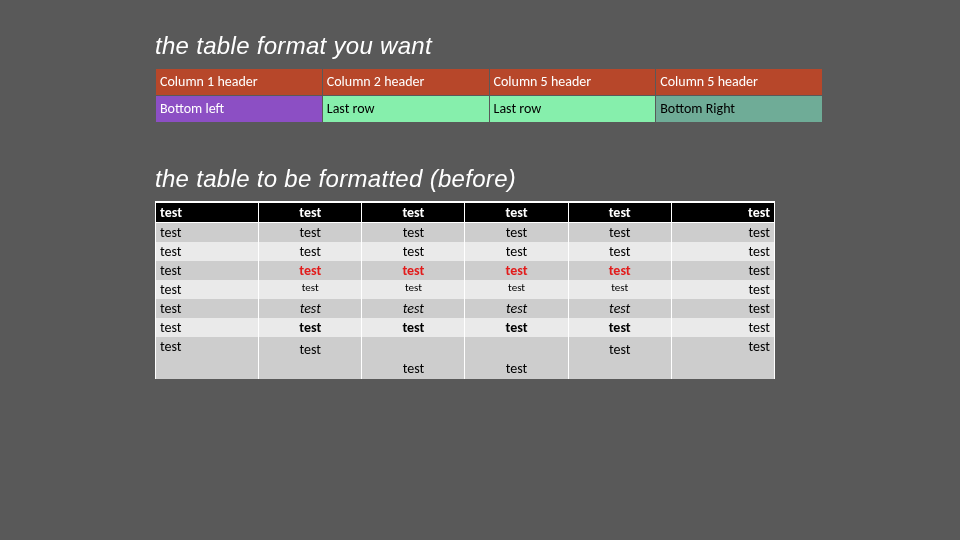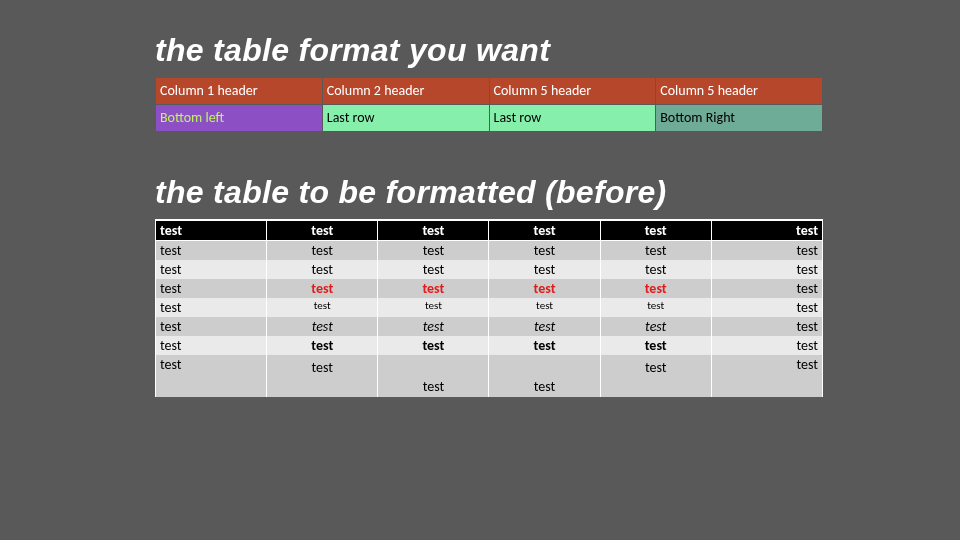--- a/index.html
+++ b/index.html
@@ -1,35 +1,35 @@
 <!DOCTYPE html>
 <html><head>
 <meta charset="utf-8">
 <style>
   html,body{margin:0;padding:0;width:960px;height:540px;background:#595959;font-family:Calibri,Arial,sans-serif;overflow:hidden}
   .slide{padding:32px 60px 20px 155px}
-  .title{font-family:"Segoe UI",Arial,sans-serif;font-style:italic;font-weight:700;color:#fff;font-size:32px;letter-spacing:0.3px;margin:0 0 8px 0}
+  .title{font-family:"Segoe UI",Arial,sans-serif;font-style:italic;font-weight:400;color:#fff;font-size:24px;letter-spacing:0.3px;margin:0 0 8px 0}
   .title2{margin-top:42px}
 
   
   .tgt{width:668px;border-collapse:separate;border-spacing:1px 1px;font-size:14px}
   .tgt td{padding:4px 8px 5px 4px;white-space:nowrap}
   .hrow td{background:#B7472A;color:#fff}
   .r1 .c1{background:#A5A5A5;color:#fff}
   .r1 .c2,.r1 .c3{background:#E38427}
   .r1 .c4{background:#3A74B8;color:#fff}
   .r2 .c1{background:#D8D8D8;color:#A0A0A0}
   .r2 .c2,.r2 .c3{background:#EDCB8E}
   .r2 .c4{background:#BDD7EE;color:#5B8DC9}
-  .r3 .c1{background:#8C4FC4;color:#bef264}
+  .r3 .c1{background:#8C4FC4;color:#ffffff}
   .r3 .c2,.r3 .c3{background:#86efac}
   .r3 .c4{background:#6FAC97;color:#000000}
 
   
-  .bef{width:668px;border-collapse:collapse;font-size:14px;color:#000}
+  .bef{width:620px;border-collapse:collapse;font-size:14px;color:#000}
   .bef td{padding:1px 4px 1px 4px;border-left:1px solid #fff;border-right:1px solid #fff;vertical-align:top}
   .bef .bh td{background:#000;color:#fff;font-weight:700;border-top:2px solid #fff;border-bottom:1px solid #fff}
   .bef .ro td{background:#CDCDCD}
   .bef .re td{background:#EAEAEA}
   .bef td.first{text-align:left}
   .bef td.mid{text-align:center}
   .bef td.last{text-align:right}
   .bef .redb{color:#E21B1B;font-weight:700}
   .bef .boldrow td.mid{font-weight:700}
   .bef .ital td.mid{font-style:italic}

